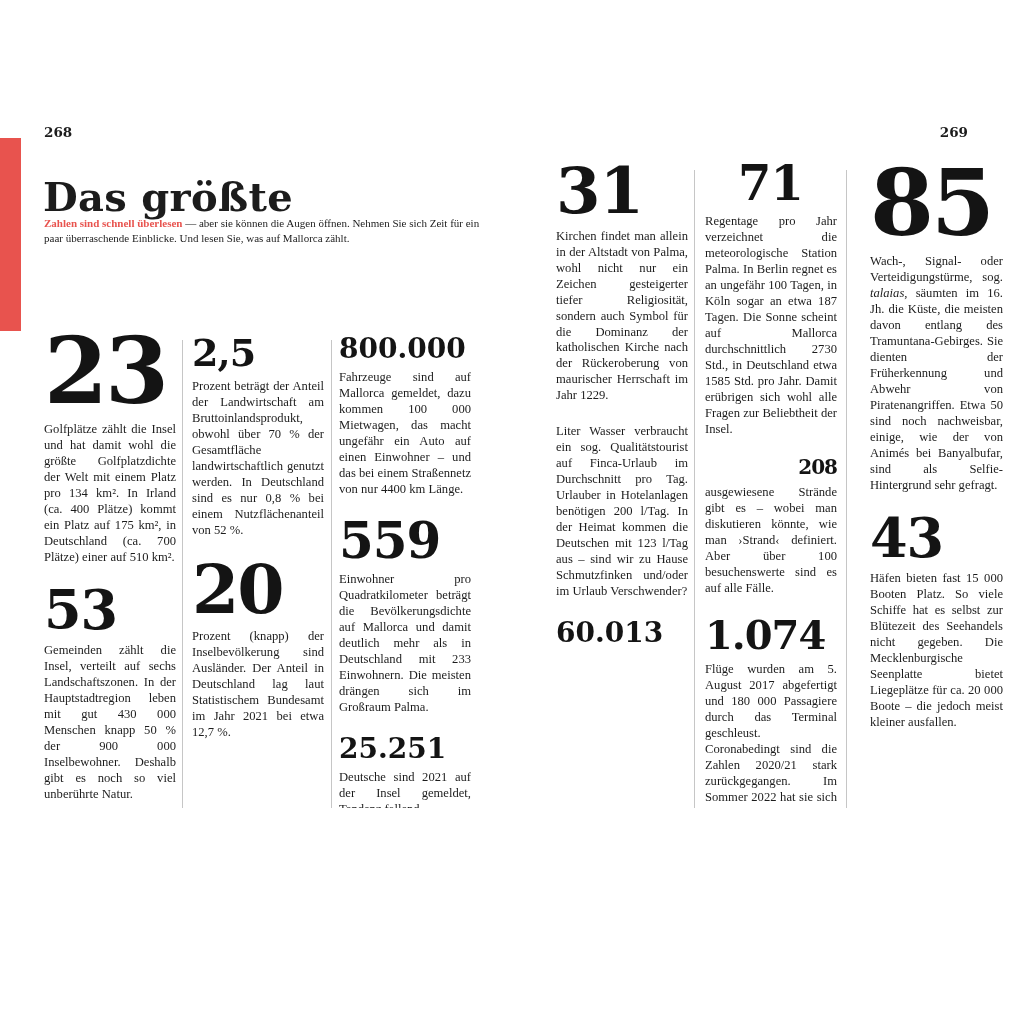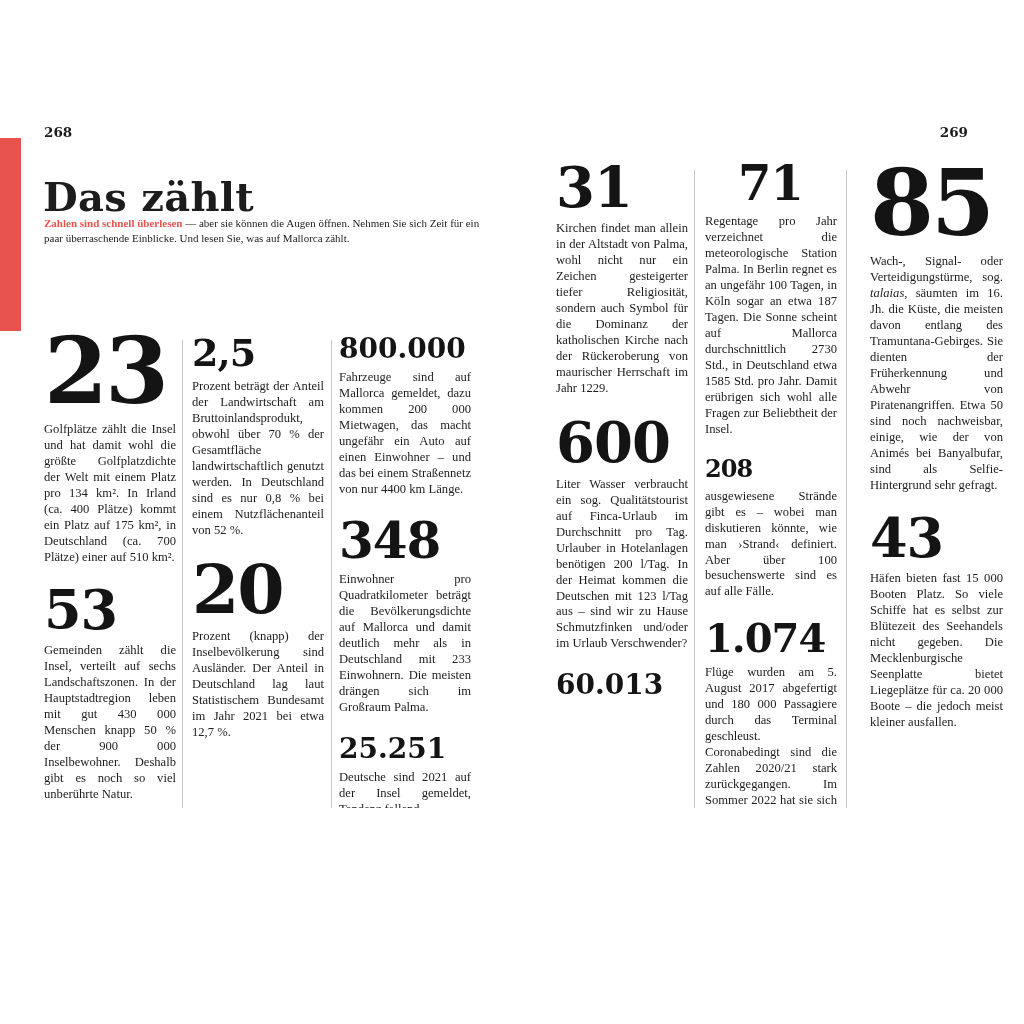--- a/index.html
+++ b/index.html
@@ -22,28 +22,28 @@
   .c3 { left: 339px; top: 336px; }
   .c4 { left: 556px; top: 162px; }
   .c5 { left: 705px; top: 162px; }
   .c6 { left: 870px; top: 162px; width: 133px; }
   .num {
     font-family: "DejaVu Serif", serif; font-weight: bold;
     line-height: 0.9; margin: 0 0 9px 0; letter-spacing: -1px; color: #141414;
   }
   .sz-92 { font-size: 92px; letter-spacing: -3px; }
   .sz-68 { font-size: 68px; letter-spacing: -2px; }
-  .sz-60 { font-size: 56px; }
+  .sz-60 { font-size: 64px; }
   .sz-56 { font-size: 56px; }
   .sz-54 { font-size: 54px; }
   .sz-50 { font-size: 50px; }
   .sz-48 { font-size: 48px; margin-left: 33px; }
   .sz-40 { font-size: 40px; }
   .sz-38 { font-size: 38px; }
-  .sz-32 { font-size: 24px; }
+  .sz-32 { font-size: 20px; text-align: right; }
   .sz-28 { font-size: 28px; letter-spacing: 0; }
   .body {
     font-size: 12.6px; line-height: 1.27; text-align: justify;
     margin: 0 0 20px 0; hyphens: auto; -webkit-hyphens: auto;
   }
   .body em { font-style: italic; }
   .vline { position: absolute; width: 1px; background: var(--rule); }
   .v1 { left: 182px; top: 340px; height: 535px; }
   .v2 { left: 331px; top: 340px; height: 535px; }
   .v3 { left: 694px; top: 170px; height: 845px; }
@@ -52,21 +52,21 @@
 </head>
 <body>
 
 <div class="spread">
 
   <div class="accent-bar"></div>
 
   <div class="pagenum pn-left">268</div>
   <div class="pagenum pn-right">269</div>
 
-  <h1 class="title">Das zählt</h1>
+  <h1 class="title">Das größte</h1>
 
   <p class="intro"><span class="hl">Zahlen sind schnell überlesen</span><span> — aber sie können die Augen öffnen. Nehmen Sie sich Zeit für ein paar überraschende Einblicke. Und lesen Sie, was auf Mallorca zählt.</span></p>
 
   <div class="vline v1"></div>
   <div class="vline v2"></div>
   <div class="vline v3"></div>
   <div class="vline v4"></div>
 
   <div class="col c1">
     <div>
@@ -86,39 +86,38 @@
     </div>
     <div>
       <div class="num sz-68">20</div>
       <p class="body">Prozent (knapp) der Inselbevölkerung sind Ausländer. Der Anteil in Deutschland lag laut Statistischem Bundesamt im Jahr 2021 bei etwa 12,7 %.</p>
     </div>
   </div>
 
   <div class="col c3">
     <div>
       <div class="num sz-28">800.000</div>
-      <p class="body">Fahrzeuge sind auf Mallorca gemeldet, dazu kommen 200 000 Mietwagen, das macht ungefähr ein Auto auf einen Einwohner – und das bei einem Straßennetz von nur 4400 km Länge.</p>
+      <p class="body">Fahrzeuge sind auf Mallorca gemeldet, dazu kommen 100 000 Mietwagen, das macht ungefähr ein Auto auf einen Einwohner – und das bei einem Straßennetz von nur 4400 km Länge.</p>
     </div>
     <div>
-      <div class="num sz-50">348</div>
+      <div class="num sz-50">559</div>
       <p class="body">Einwohner pro Quadratkilometer beträgt die Bevölkerungsdichte auf Mallorca und damit deutlich mehr als in Deutschland mit 233 Einwohnern. Die meisten drängen sich im Großraum Palma.</p>
     </div>
     <div>
       <div class="num sz-28">25.251</div>
       <p class="body">Deutsche sind 2021 auf der Insel gemeldet, Tendenz fallend.</p>
     </div>
   </div>
 
   <div class="col c4">
     <div>
       <div class="num sz-60">31</div>
       <p class="body">Kirchen findet man allein in der Altstadt von Palma, wohl nicht nur ein Zeichen gesteigerter tiefer Religiosität, sondern auch Symbol für die Dominanz der katholischen Kirche nach der Rückeroberung von maurischer Herrschaft im Jahr 1229.</p>
     </div>
     <div>
-      <div class="num sz-56">600</div>
       <p class="body">Liter Wasser verbraucht ein sog. Qualitätstourist auf Finca-Urlaub im Durchschnitt pro Tag. Urlauber in Hotelanlagen benötigen 200 l/Tag. In der Heimat kommen die Deutschen mit 123 l/Tag aus – sind wir zu Hause Schmutzfinken und/oder im Urlaub Verschwender?</p>
     </div>
     <div>
       <div class="num sz-28">60.013</div>
     </div>
   </div>
 
   <div class="col c5">
     <div>
       <div class="num sz-48">71</div>

